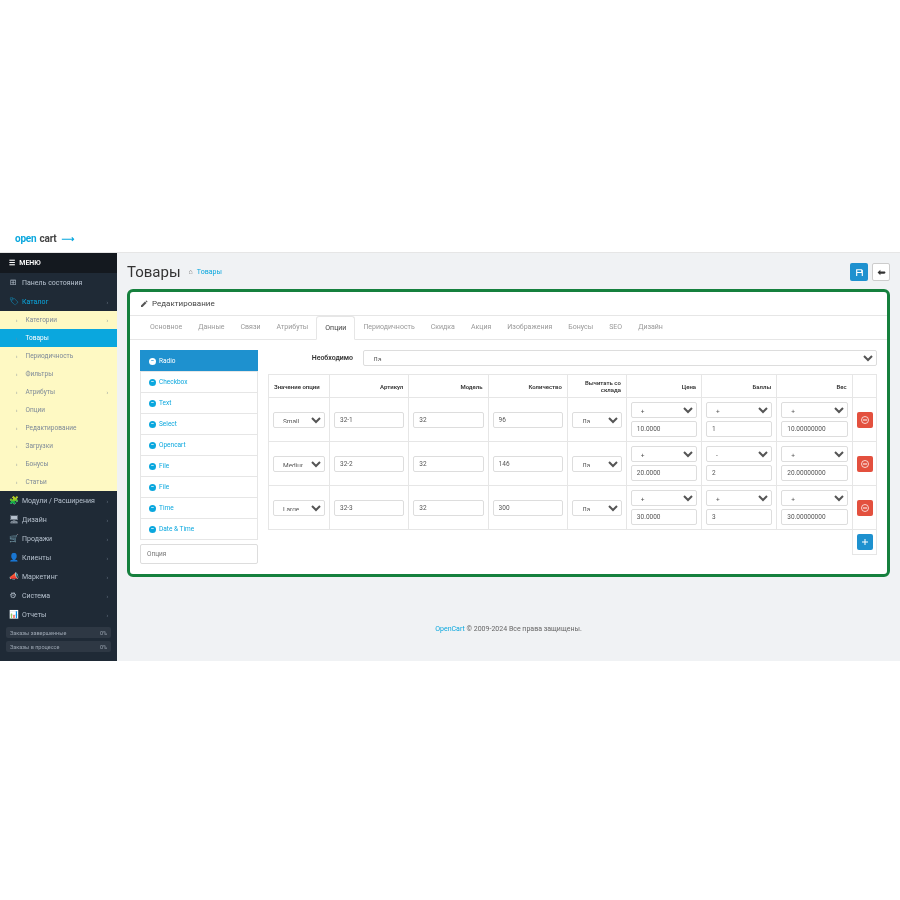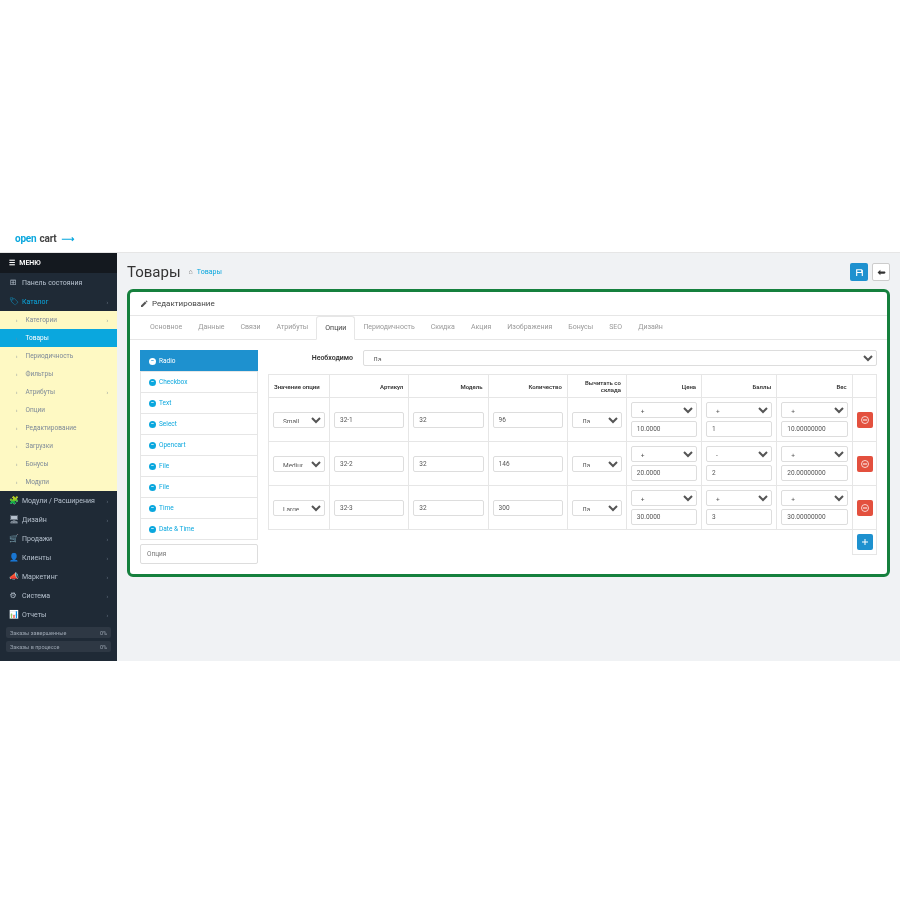--- a/index.html
+++ b/index.html
@@ -154,21 +154,21 @@
             <div class="nav-item">
               <span class="chev" style="margin-left:0;margin-right:3px">›</span>
               <span>Загрузки</span>
             </div>
             <div class="nav-item">
               <span class="chev" style="margin-left:0;margin-right:3px">›</span>
               <span>Бонусы</span>
             </div>
             <div class="nav-item">
               <span class="chev" style="margin-left:0;margin-right:3px">›</span>
-              <span>Модули</span>
+              <span>Статьи</span>
             </div>
           </div>
           <div class="nav-item">
             <span class="nav-ico">🧩</span>
             <span>Модули / Расширения</span>
             <span class="chev">›</span>
           </div>
           <div class="nav-item">
             <span class="nav-ico">🖥</span>
             <span>Дизайн</span>
@@ -432,16 +432,17 @@
             </div></td>
           </tr>
                 </tfoot>
         </table>
       </div>
     </div>
   </div>
 </div>
 
 <div class="footer">
+  <div><a>OpenCart</a><span> © 2009-2024 Все права защищены.</span></div>
 </div>
 
 </div>
 </div>
 
 </body></html>

